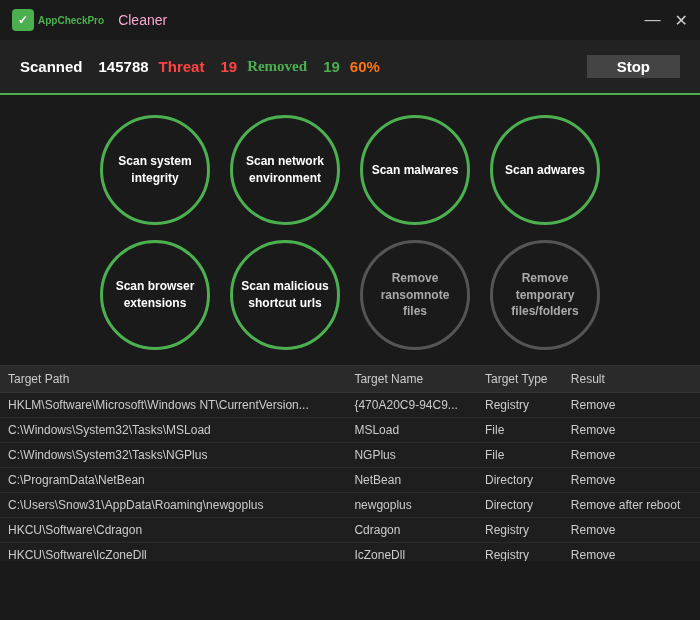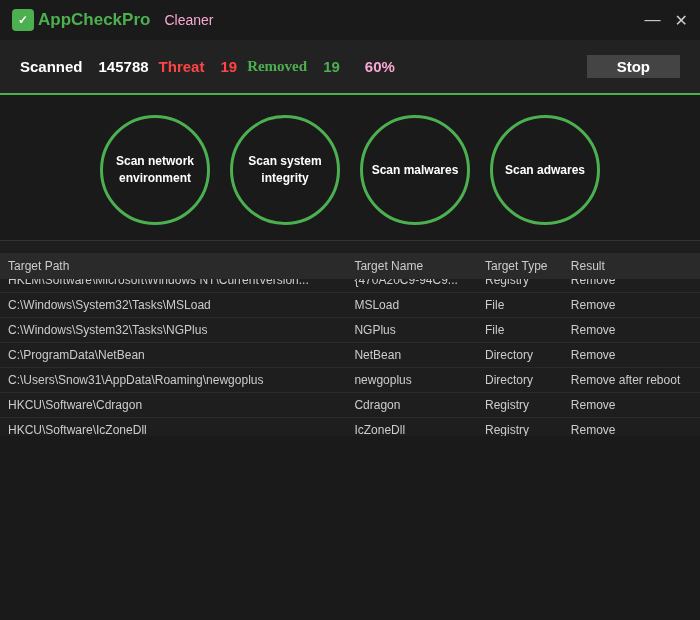--- a/index.html
+++ b/index.html
@@ -37,21 +37,21 @@
       background: #4caf50;
       border-radius: 4px;
       display: flex;
       align-items: center;
       justify-content: center;
       font-size: 12px;
       color: #fff;
       font-weight: bold;
     }
     .app-name {
-      font-size: 17px;
+      font-size: 10px;
       font-weight: bold;
       color: #fff;
     }
     .app-name span {
       color: #4caf50;
     }
     .app-subtitle {
       font-size: 14px;
       color: #f9a8d4;
       margin-left: 6px;
@@ -90,21 +90,21 @@
       font-size: 15px;
       font-weight: bold;
       color: #fff;
     }
     .stat-value {
       font-size: 15px;
       font-weight: bold;
     }
     .stat-value.threat { color: #ff4444; }
     .stat-value.removed { color: #4caf50; }
-    .stat-value.percent { color: #f9a8d4; margin-left: 15px; }
+    .stat-value.percent { color: #f97316; }
     .stat-label.threat-label { color: #ff4444; }
     .stat-label.removed-label { color: #4caf50; font-family: Liberation Serif, serif; }
 
     .stop-btn {
       margin-left: auto;
       background: #444;
       color: #fff;
       border: none;
       padding: 3px 30px;
       font-size: 15px;
@@ -178,21 +178,21 @@
       font-size: 12px;
     }
     thead th {
       background: #2a2a2a;
       color: #ccc;
       padding: 6px 8px;
       text-align: left;
       font-weight: normal;
       border-bottom: 1px solid #333;
       position: sticky;
-      top: 12px;
+      top: 0;
       z-index: 1;
     }
     tbody tr {
       border-bottom: 1px solid #2a2a2a;
     }
     tbody td {
       padding: 5px 8px;
       color: #ccc;
     }
   </style>
@@ -230,30 +230,44 @@
   </div>
   <div class="stat-item">
     <span class="stat-value percent">60%</span>
   </div>
   <button class="stop-btn">Stop</button>
 </div>
 
 <div class="scan-area">
   <div class="scan-row" id="row1">
       <div class="scan-circle">
+        <span>Scan system integrity</span>
+      </div>
+      <div class="scan-circle">
         <span>Scan network environment</span>
       </div>
       <div class="scan-circle">
-        <span>Scan system integrity</span>
-      </div>
-      <div class="scan-circle">
         <span>Scan malwares</span>
       </div>
       <div class="scan-circle">
         <span>Scan adwares</span>
+      </div>
+    </div>
+  <div class="scan-row" id="row2">
+      <div class="scan-circle">
+        <span>Scan browser extensions</span>
+      </div>
+      <div class="scan-circle">
+        <span>Scan malicious shortcut urls</span>
+      </div>
+      <div class="scan-circle dim">
+        <span>Remove ransomnote files</span>
+      </div>
+      <div class="scan-circle dim">
+        <span>Remove temporary files/folders</span>
       </div>
     </div>
 </div>
 
 <div class="table-container">
   <div class="table-wrapper">
     <table>
       <thead>
         <tr id="table-headers">
             <th>Target Path</th>

